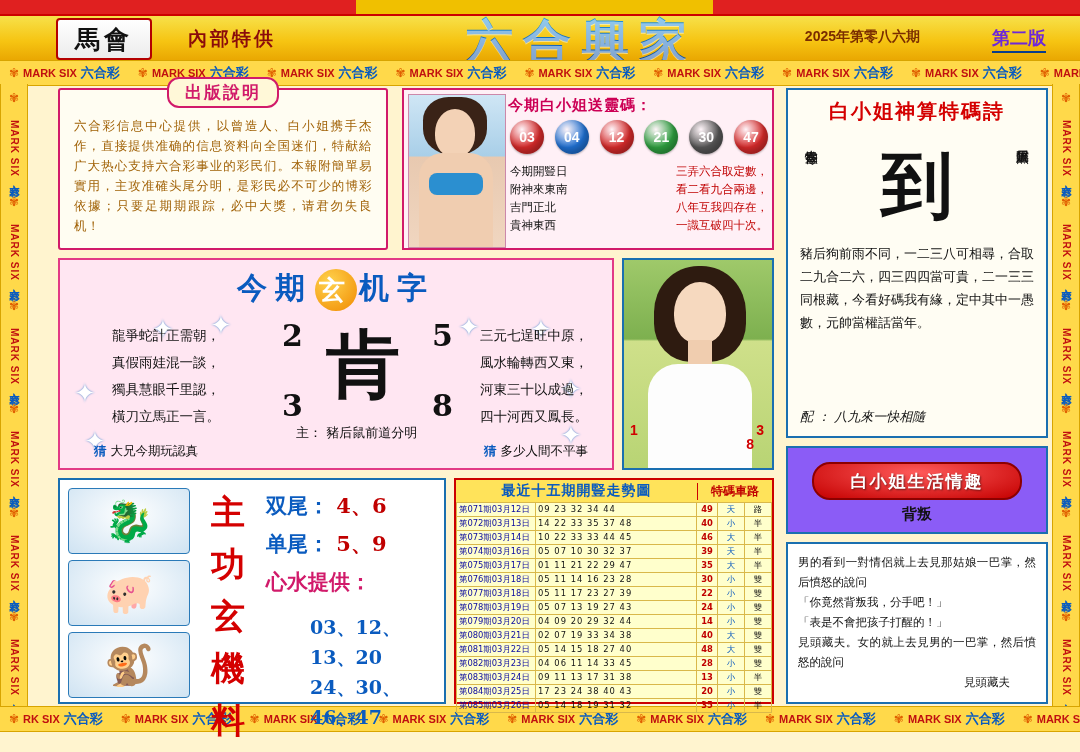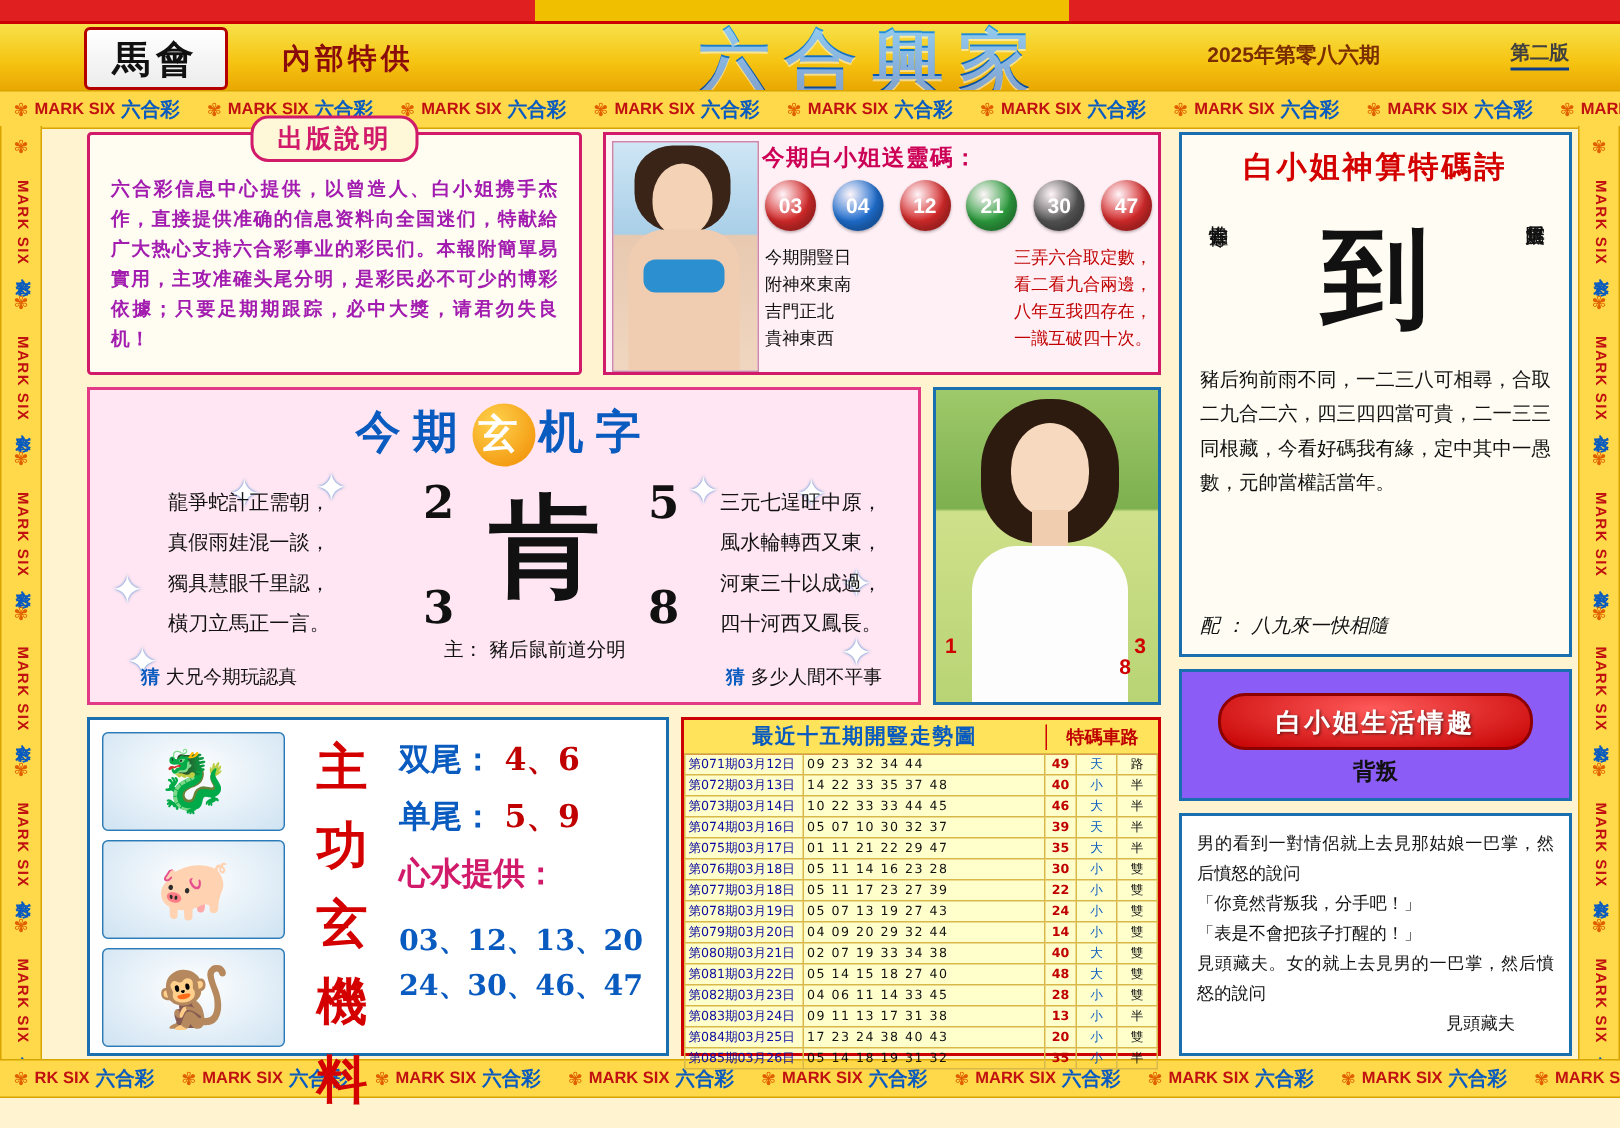--- a/index.html
+++ b/index.html
@@ -40,35 +40,35 @@
   .sub-left{position:absolute;left:188px;top:26px;font-size:19px;font-weight:bold;color:#8a0b0b;letter-spacing:3px;
     font-family:"DejaVu Serif","Liberation Serif",serif;}
   .masthead{position:absolute;left:0;top:10px;width:1080px;text-align:center;margin-left:41px;}
   .masthead .title{
     display:inline-block;font-family:"DejaVu Serif","Liberation Serif",serif;
     font-size:48px;font-weight:bold;letter-spacing:10px;
     background:linear-gradient(180deg,#2aa5e6,#0b5bb5 60%,#03306e);
     -webkit-background-clip:text;background-clip:text;color:transparent;
     text-shadow:0 1px 0 rgba(255,255,255,.5);}
   .issue{position:absolute;right:160px;top:28px;font-size:14px;color:#7a2d00;font-weight:bold;}
-  .edition{position:absolute;right:34px;top:26px;font-size:13px;font-weight:bold;color:#404040;
+  .edition{position:absolute;right:34px;top:26px;font-size:18px;font-weight:bold;color:#6d28d9;
     border-bottom:2px solid #0a3c8c;padding-bottom:1px;}
 
   
   .content{position:absolute;left:30px;top:86px;width:1020px;height:618px;}
 
   .panel{position:absolute;background:#fff;border:2px solid #1a6fb0;box-sizing:border-box;}
 
   
   .p-notice{left:28px;top:2px;width:330px;height:162px;background:#fffdf2;border:2px solid #d11a6a;border-radius:3px;}
   .notice-title{position:absolute;left:50%;top:-13px;transform:translateX(-50%);
     background:#fff8d8;border:2px solid #d11a6a;border-radius:12px;padding:2px 16px;
     font-size:17px;font-weight:bold;color:#d11a6a;letter-spacing:2px;white-space:nowrap;}
-  .notice-body{position:absolute;left:14px;right:14px;top:26px;font-size:12.5px;line-height:20px;color:#a21caf;
-    font-family:"DejaVu Serif","Liberation Serif",serif;text-align:justify;letter-spacing:.5px;font-weight:bold;}
+  .notice-body{position:absolute;left:14px;right:14px;top:26px;font-size:12.5px;line-height:20px;color:#a16207;
+    font-family:"DejaVu Serif","Liberation Serif",serif;text-align:justify;letter-spacing:.5px;}
 
   
   .p-lucky{left:372px;top:2px;width:372px;height:162px;background:#fff0f6;border:2px solid #d11a6a;}
   .lucky-title{position:absolute;left:104px;top:6px;font-size:15px;font-weight:bold;color:#cc0055;letter-spacing:1px;}
   .photo{position:absolute;left:4px;top:4px;width:96px;height:152px;border:1px solid #cc88aa;overflow:hidden;
     background:linear-gradient(180deg,#cfe6f5 0%,#a9cfe8 40%,#e8c9b0 41%,#f0d6c0 100%);}
   .photo .hair{position:absolute;left:14px;top:2px;width:64px;height:58px;background:#3a2317;border-radius:40% 40% 45% 45%;}
   .photo .face{position:absolute;left:26px;top:14px;width:40px;height:48px;background:#f3d2b6;border-radius:50% 50% 45% 45%;}
   .photo .body{position:absolute;left:10px;top:58px;width:74px;height:94px;background:#f0cdb0;border-radius:24px 24px 0 0;}
   .photo .bikini{position:absolute;left:20px;top:78px;width:54px;height:22px;background:#2b8fd0;border-radius:8px;}
@@ -139,21 +139,21 @@
   .animals{position:absolute;left:8px;top:8px;width:122px;height:210px;display:flex;flex-direction:column;gap:6px;}
   .animal{flex:1;border:1px solid #2a7ab8;border-radius:4px;overflow:hidden;position:relative;
     background:radial-gradient(ellipse at 50% 40%,#ffffff,#cfe3f2);}
   .animal .blob{position:absolute;left:50%;top:50%;transform:translate(-50%,-50%);font-size:40px;}
   .zg-title{position:absolute;left:140px;top:6px;width:56px;text-align:center;
     font-family:"DejaVu Serif","Liberation Serif",serif;font-size:34px;font-weight:bold;color:#d40000;line-height:52px;}
   .zg-rows{position:absolute;left:206px;top:12px;right:8px;font-family:"DejaVu Serif","Liberation Serif",serif;}
   .zg-row{font-size:21px;color:#0a5bbf;font-weight:bold;margin-bottom:10px;}
   .zg-row .v{color:#c00000;}
   .zg-sub{font-size:21px;color:#d11a6a;font-weight:bold;margin:2px 0 16px;}
-  .zg-nums{font-size:19px;color:#0a5bbf;font-weight:bold;line-height:30px;}
+  .zg-nums{font-size:19px;color:#0a5bbf;font-weight:bold;line-height:30px;margin-left:44px;}
 
   
   .p-trend{left:424px;top:392px;width:320px;height:226px;background:#ffffcc;border:2px solid #cc0000;}
   .trend-head{position:absolute;left:0;top:0;right:0;height:22px;background:#ffe35a;border-bottom:1px solid #cc0000;
     display:flex;align-items:center;}
   .trend-head .t1{flex:1;text-align:center;font-size:14px;font-weight:bold;color:#0a5bbf;letter-spacing:1px;}
   .trend-head .t2{width:74px;text-align:center;font-size:12px;font-weight:bold;color:#c00000;border-left:1px solid #cc0000;}
   .trend-table{position:absolute;left:0;top:22px;right:0;bottom:0;width:100%;border-collapse:collapse;
     font-size:8.4px;font-family:"DejaVu Sans",sans-serif;}
   .trend-table td{border:1px solid #d9b84a;padding:0 2px;height:13px;line-height:13px;white-space:nowrap;}

